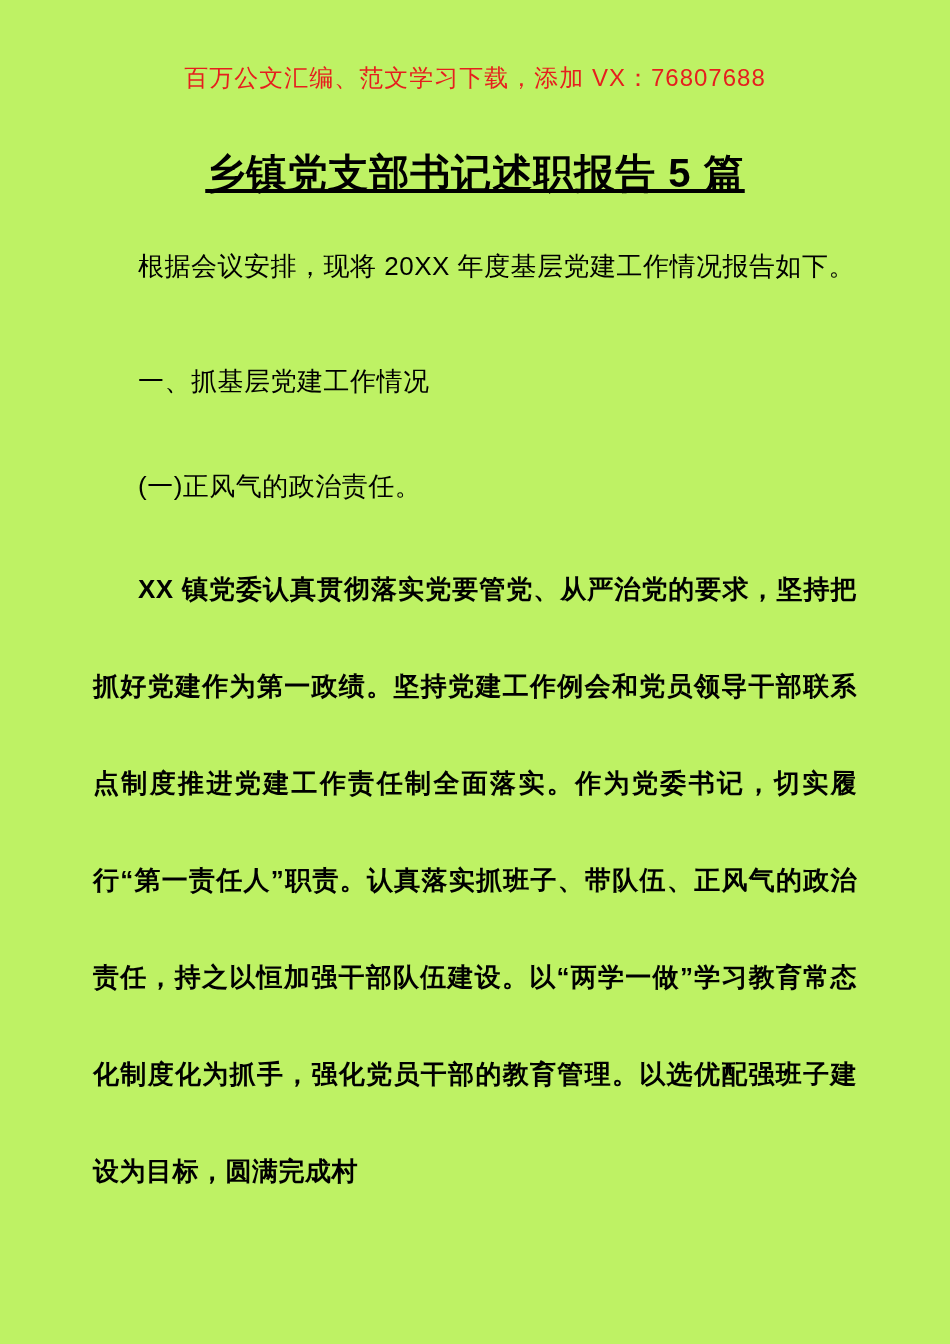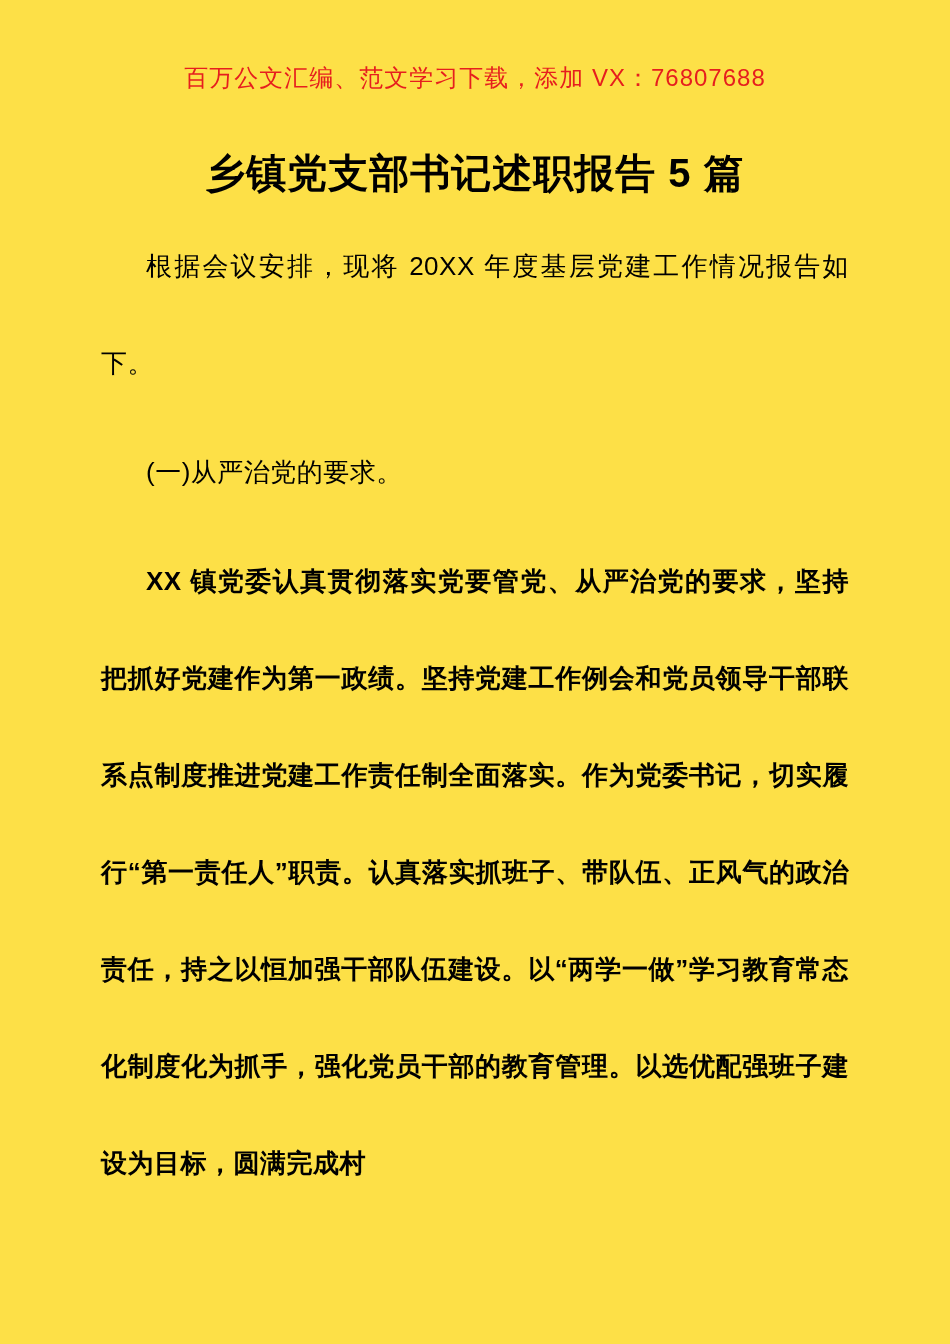--- a/index.html
+++ b/index.html
@@ -5,21 +5,21 @@
     html, body {
       margin: 0;
       padding: 0;
       background: #ffffff;
     }
     .page {
       position: relative;
       width: 950px;
       height: 1344px;
       margin: 0 auto;
-      background: #fde047;
+      background: #bef264;
       overflow: hidden;
       box-sizing: border-box;
       padding: 0 89px;
       font-family: "Liberation Sans", sans-serif;
       color: #000000;
     }
     .watermark-notice {
       margin-top: 63px;
       font-size: 24px;
       line-height: 30px;
@@ -42,36 +42,37 @@
       font-weight: 500;
       text-align: center;
     }
     .body-text {
       font-size: 26px;
       line-height: 97px;
       text-align: justify;
       text-indent: 45px;
       letter-spacing: 0.5px;
     }
-    p.body-text { margin: 12px; }
+    p.body-text { margin: 4px; }
     .p-intro   { margin-top: 21px !important; }
     .p-h1      { margin-top: 18px !important; }
     .p-h2      { margin-top: 8px  !important; }
     .p-body1   { margin-top: 6px  !important; font-weight: bold; }
   </style>
 </head>
 <body>
 
 <div class="page">
 
   <div class="watermark-notice">百万公文汇编、范文学习下载，添加 VX：76807688</div>
 
-  <h1 class="doc-title" style="margin-bottom:2px;">乡镇党支部书记述职报告 5 篇</h1>
+  <h1 class="doc-title" style="margin-bottom:2px;text-decoration:underline;">乡镇党支部书记述职报告 5 篇</h1>
 
 
   <p class="body-text p-intro">根据会议安排，现将 20XX 年度基层党建工作情况报告如下。</p>
 
+  <p class="body-text p-h1">一、抓基层党建工作情况</p>
 
-  <p class="body-text p-h2">(一)从严治党的要求。</p>
+  <p class="body-text p-h2">(一)正风气的政治责任。</p>
 
   <p class="body-text p-body1">XX 镇党委认真贯彻落实党要管党、从严治党的要求，坚持把抓好党建作为第一政绩。坚持党建工作例会和党员领导干部联系点制度推进党建工作责任制全面落实。作为党委书记，切实履行“第一责任人”职责。认真落实抓班子、带队伍、正风气的政治责任，持之以恒加强干部队伍建设。以“两学一做”学习教育常态化制度化为抓手，强化党员干部的教育管理。以选优配强班子建设为目标，圆满完成村</p>
 
 </div>
 
 </body></html>

